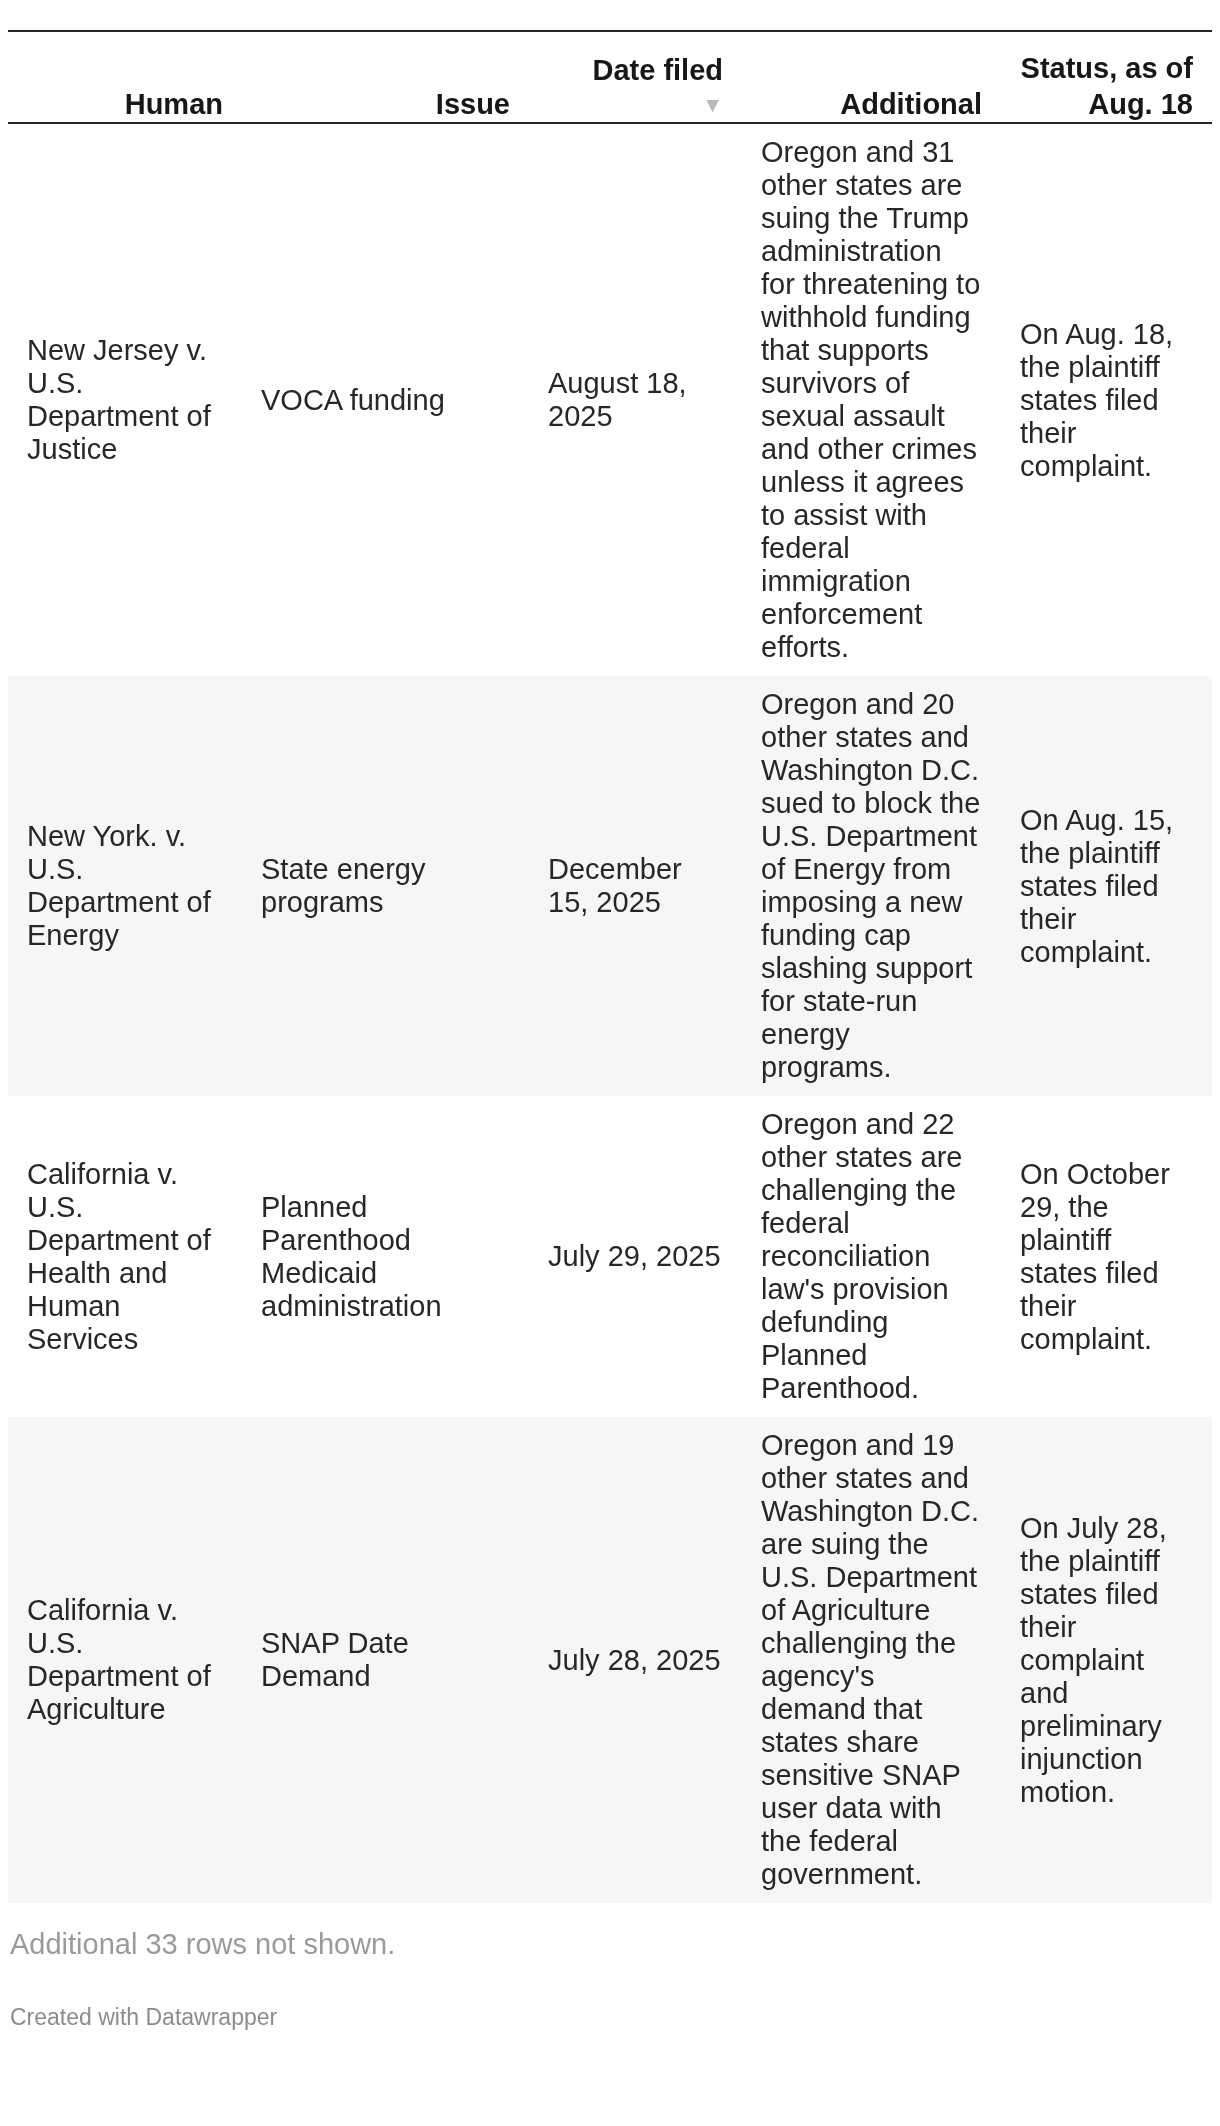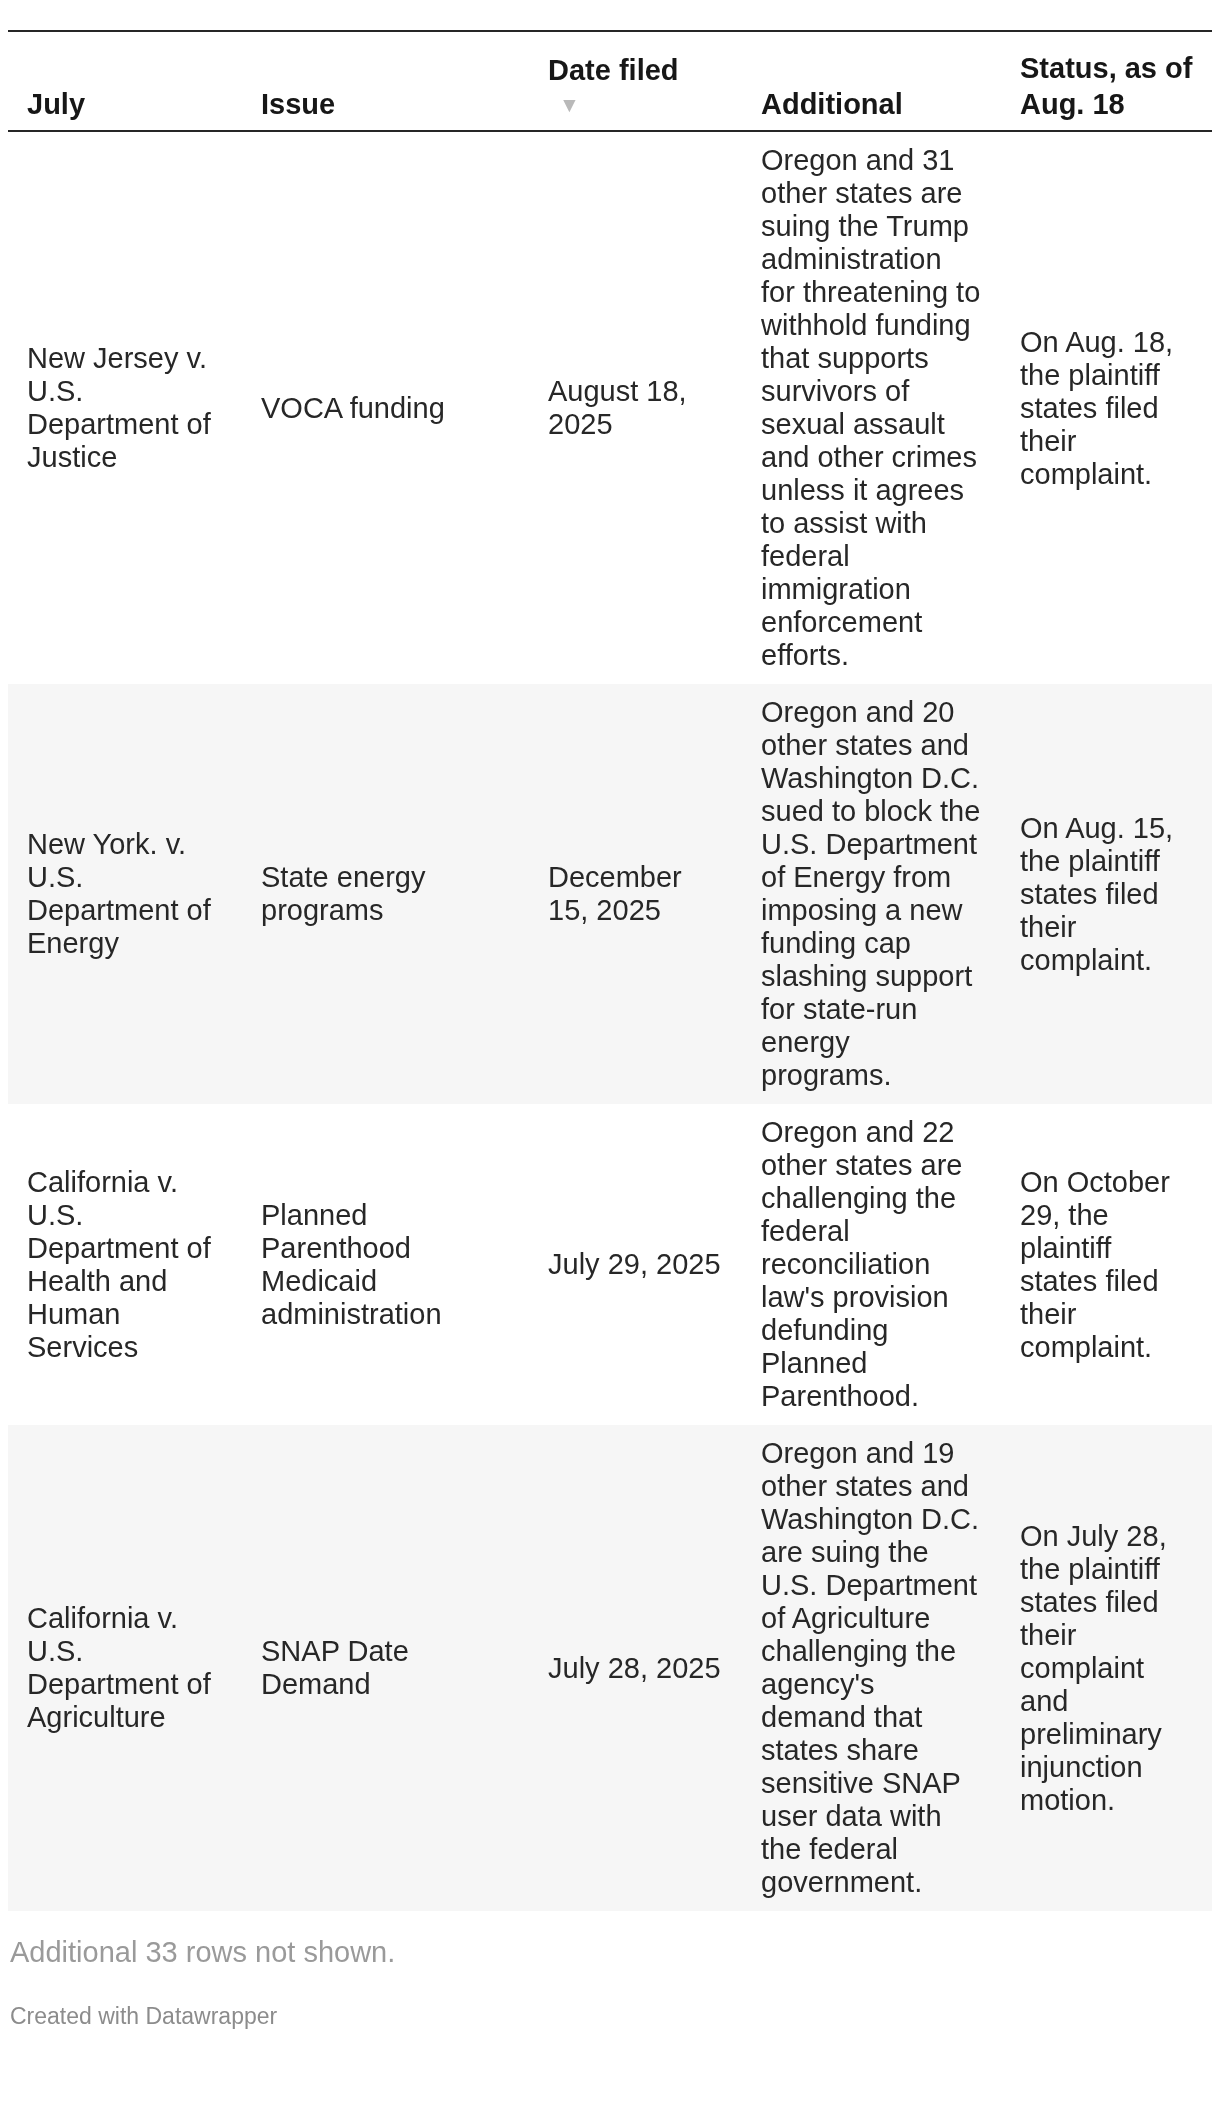--- a/index.html
+++ b/index.html
@@ -24,27 +24,27 @@
     border-collapse: collapse;
     border-top: 2px solid #262626;
   }
   col.c-case       { width: 234px; }
   col.c-issue      { width: 287px; }
   col.c-date       { width: 213px; }
   col.c-allegation { width: 259px; }
   col.c-status     { width: 211px; }
 
   thead th {
-    text-align: left;
+    text-align: right;
     vertical-align: bottom;
     font-size: 29px;
     line-height: 36px;
     font-weight: 700;
     color: #171717;
-    padding: 18px 19px 8px 19px;
+    padding: 18px 19px 0 19px;
     border-bottom: 2px solid #262626;
     cursor: pointer;
   }
   .sort-icon {
     display: block;
     font-size: 21px;
     line-height: 34px;
     color: #b9b9b9;
     padding-left: 11px;
     font-weight: 400;
@@ -54,21 +54,21 @@
     font-size: 29px;
     line-height: 33px;
     color: #272727;
     padding: 12px 19px;
     word-wrap: break-word;
   }
   tbody tr:nth-child(even) td {
     background: #f6f6f6;
   }
   .footer-note {
-    margin: 24px 0 3px 10px;
+    margin: 24px 0 12px 10px;
     font-size: 29px;
     line-height: 34px;
     color: #9a9a9a;
   }
   .attribution {
     display: inline-block;
     margin: 30px 0 5px 10px;
     font-size: 23px;
     line-height: 28px;
     color: #8c8c8c;
@@ -85,21 +85,21 @@
     <colgroup>
       <col class="c-case">
       <col class="c-issue">
       <col class="c-date">
       <col class="c-allegation">
       <col class="c-status">
     </colgroup>
     <thead>
       <tr>
         <th>
-          <span>July</span>
+          <span>Human</span>
         </th>
         <th>
           <span>Issue</span>
         </th>
         <th>
           <span>Date filed</span>
           <span class="sort-icon">▼</span>
         </th>
         <th>
           <span>Additional</span>

